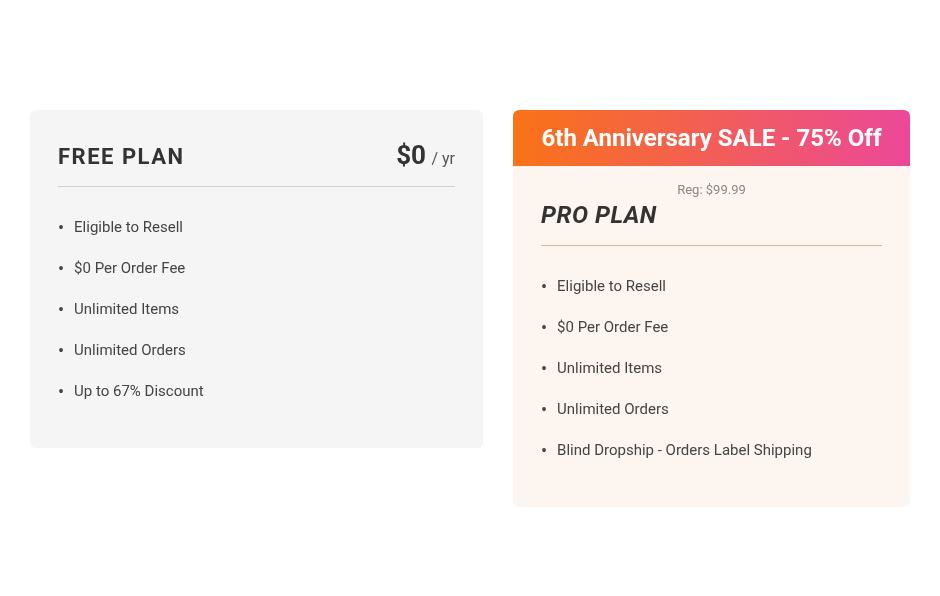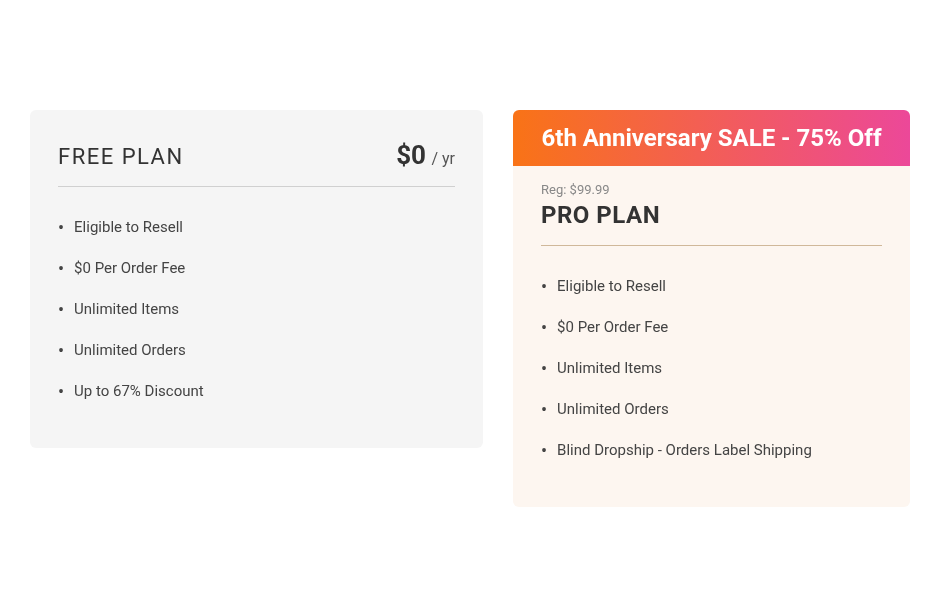--- a/index.html
+++ b/index.html
@@ -39,21 +39,21 @@
       display: flex;
       align-items: baseline;
       justify-content: space-between;
       padding-bottom: 16px;
       border-bottom: 1px solid #d0d0d0;
       margin-bottom: 24px;
     }
 
     .plan-name {
       font-size: 22px;
-      font-weight: 400;
+      font-weight: 700;
       letter-spacing: 1.5px;
       color: #333333;
       text-transform: uppercase;
     }
 
     .plan-price {
       font-size: 22px;
       color: #333333;
     }
 
@@ -106,41 +106,42 @@
       border-radius: 6px 6px 0 0;
     }
 
     .pro-plan-card {
       background: #fdf6f0;
       border-radius: 0 0 6px 6px;
       padding: 16px 28px 40px 28px;
     }
 
     .pro-reg-price {
-      text-align: left;
+      text-align: center;
       font-size: 13px;
       color: #888888;
       margin-bottom: 4px;
     }
 
     .pro-plan-header {
       display: flex;
       align-items: baseline;
       justify-content: space-between;
       padding-bottom: 16px;
       border-bottom: 1px solid #d0b89a;
       margin-bottom: 24px;
     }
 
     .pro-plan-name {
       font-size: 24px;
       font-weight: 700;
       letter-spacing: 0.5px;
       color: #333333;
       text-transform: uppercase;
+      font-style: italic;
     }
 
     .pro-plan-price {
       font-size: 22px;
       color: #333333;
     }
 
     .pro-plan-price .amount {
       font-weight: 700;
       font-size: 26px;

